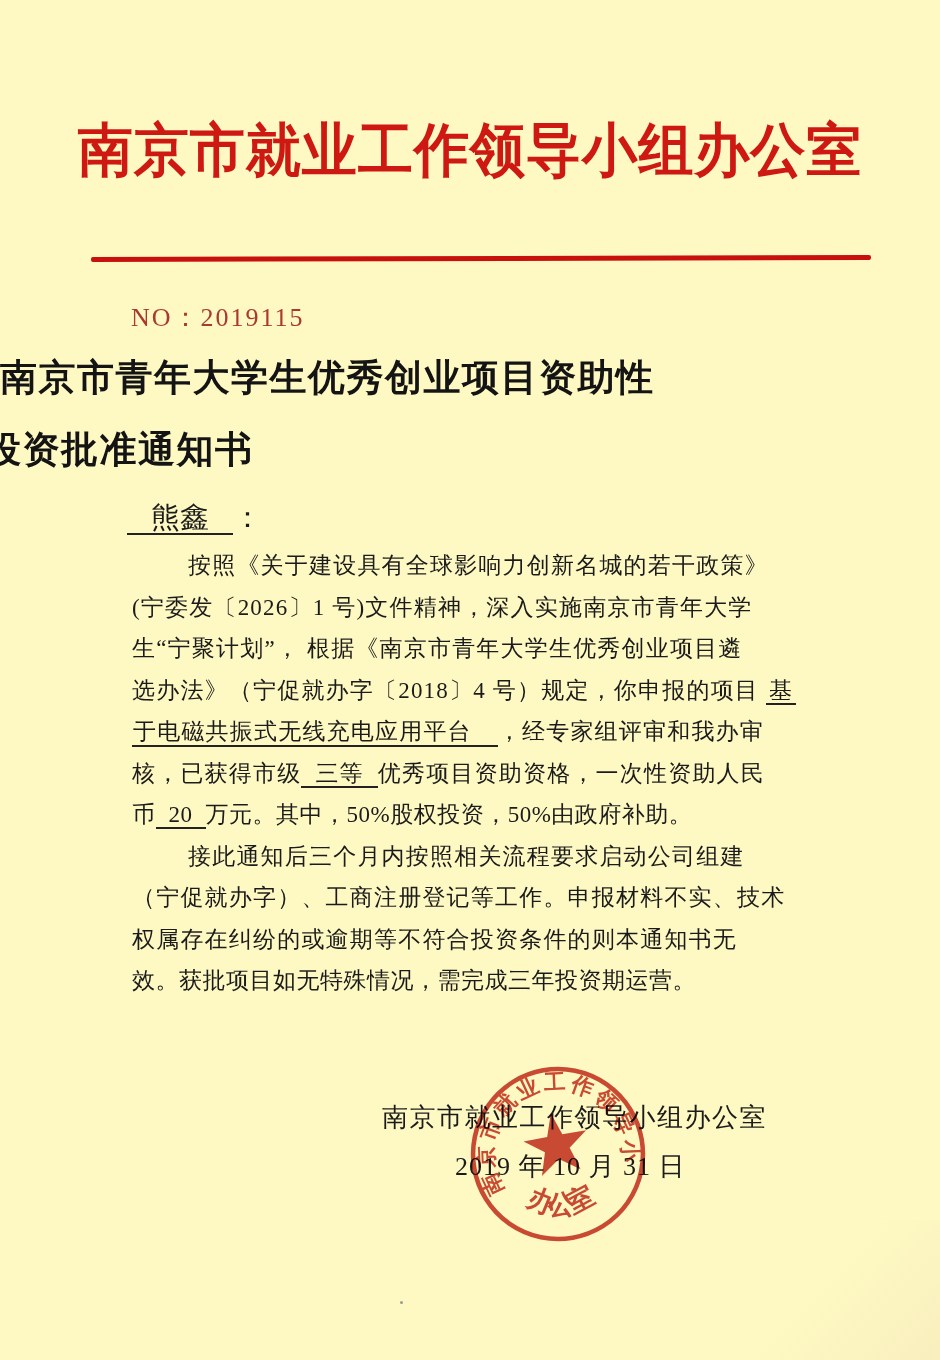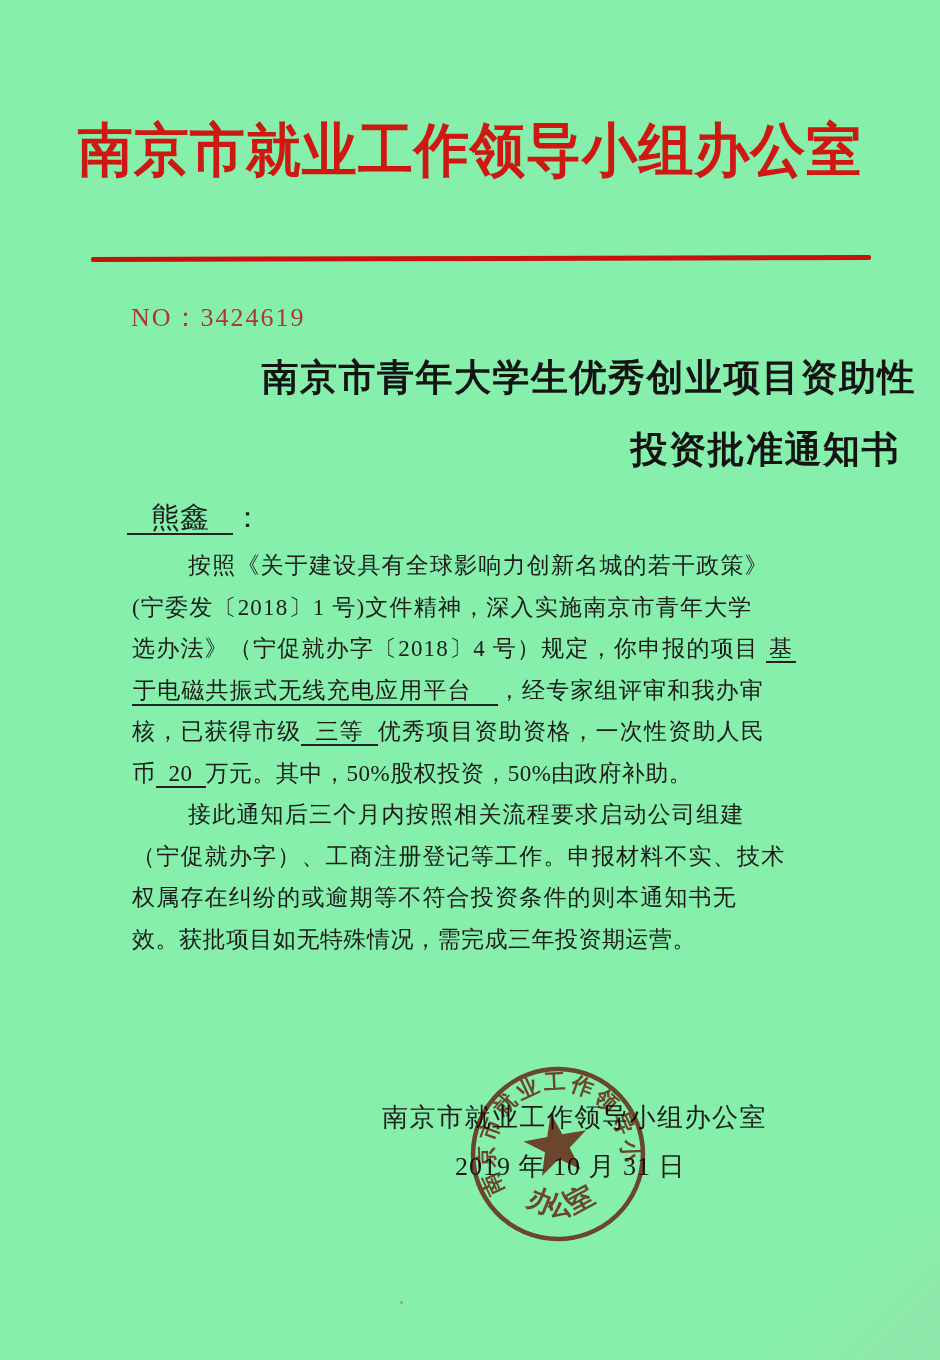--- a/index.html
+++ b/index.html
@@ -1,20 +1,20 @@
 <!DOCTYPE html>
 <html><head>
 <meta charset="utf-8">
 <style>
   html,body{margin:0;padding:0;}
   body{background:#e8e8e8;}
   .page{
     position:relative;
     width:940px;height:1360px;
-    background:#86efac;
+    background:#fef9c3;
     overflow:hidden;
     font-family:"Liberation Serif","DejaVu Serif",serif;
     color:#1b1b1b;
   }
   
   .org-header{
     position:absolute;top:112px;left:0;width:940px;
     text-align:center;
     font-size:58px;font-weight:bold;
     color:#ce1812;
@@ -28,21 +28,21 @@
     transform:rotate(-0.15deg);
     border-radius:2px;
   }
   .doc-no{
     position:absolute;top:300px;left:131px;
     font-size:26px;color:#a93a31;letter-spacing:2px;
     white-space:nowrap;
   }
   .doc-title{
     position:absolute;left:0;width:916px;
-    text-align:right;
+    text-align:left;
     font-size:37px;font-weight:bold;color:#141414;
     letter-spacing:1.5px;white-space:nowrap;
   }
   .doc-title.t1{top:353px;}
   .doc-title.t2{top:425px;margin-left:-16px;}
   .recipient{
     position:absolute;top:498px;left:127px;
     font-size:29px;white-space:pre;
   }
   .u{border-bottom:2.5px solid #222;padding-bottom:1px;margin-top:23px;}
@@ -83,30 +83,31 @@
   }
 </style>
 </head>
 <body>
 
 <div class="page">
 
   <div class="org-header">南京市就业工作领导小组办公室</div>
   <div class="red-rule"></div>
 
-  <div class="doc-no">NO：3424619</div>
+  <div class="doc-no">NO：2019115</div>
 
   <div class="doc-title t1">南京市青年大学生优秀创业项目资助性</div>
   <div class="doc-title t2">投资批准通知书</div>
 
   <div class="recipient"><span class="u u-name">熊鑫</span><span>：</span></div>
 
   <div class="body-block">
     <div class="line fill indent">按照《关于建设具有全球影响力创新名城的若干政策》</div>
-    <div class="line fill">(宁委发〔2018〕1 号)文件精神，深入实施南京市青年大学</div>
+    <div class="line fill">(宁委发〔2026〕1 号)文件精神，深入实施南京市青年大学</div>
+    <div class="line fill">生“宁聚计划”， 根据《南京市青年大学生优秀创业项目遴</div>
     <div class="line fill"><span>选办法》（宁促就办字〔2018〕4 号）规定，你申报的项目 </span><span class="u u-char">基</span></div>
     <div class="line fill"><span class="u u-proj">于电磁共振式无线充电应用平台</span><span>，经专家组评审和我办审</span></div>
     <div class="line fill"><span>核，已获得市级</span><span class="u u-grade">三等</span><span>优秀项目资助资格，一次性资助人民</span></div>
     <div class="line"><span>币</span><span class="u u-amount">20</span><span>万元。其中，50%股权投资，50%由政府补助。</span></div>
     <div class="line fill indent">接此通知后三个月内按照相关流程要求启动公司组建</div>
     <div class="line fill">（宁促就办字）、工商注册登记等工作。申报材料不实、技术</div>
     <div class="line fill">权属存在纠纷的或逾期等不符合投资条件的则本通知书无</div>
     <div class="line">效。获批项目如无特殊情况，需完成三年投资期运营。</div>
   </div>
 

